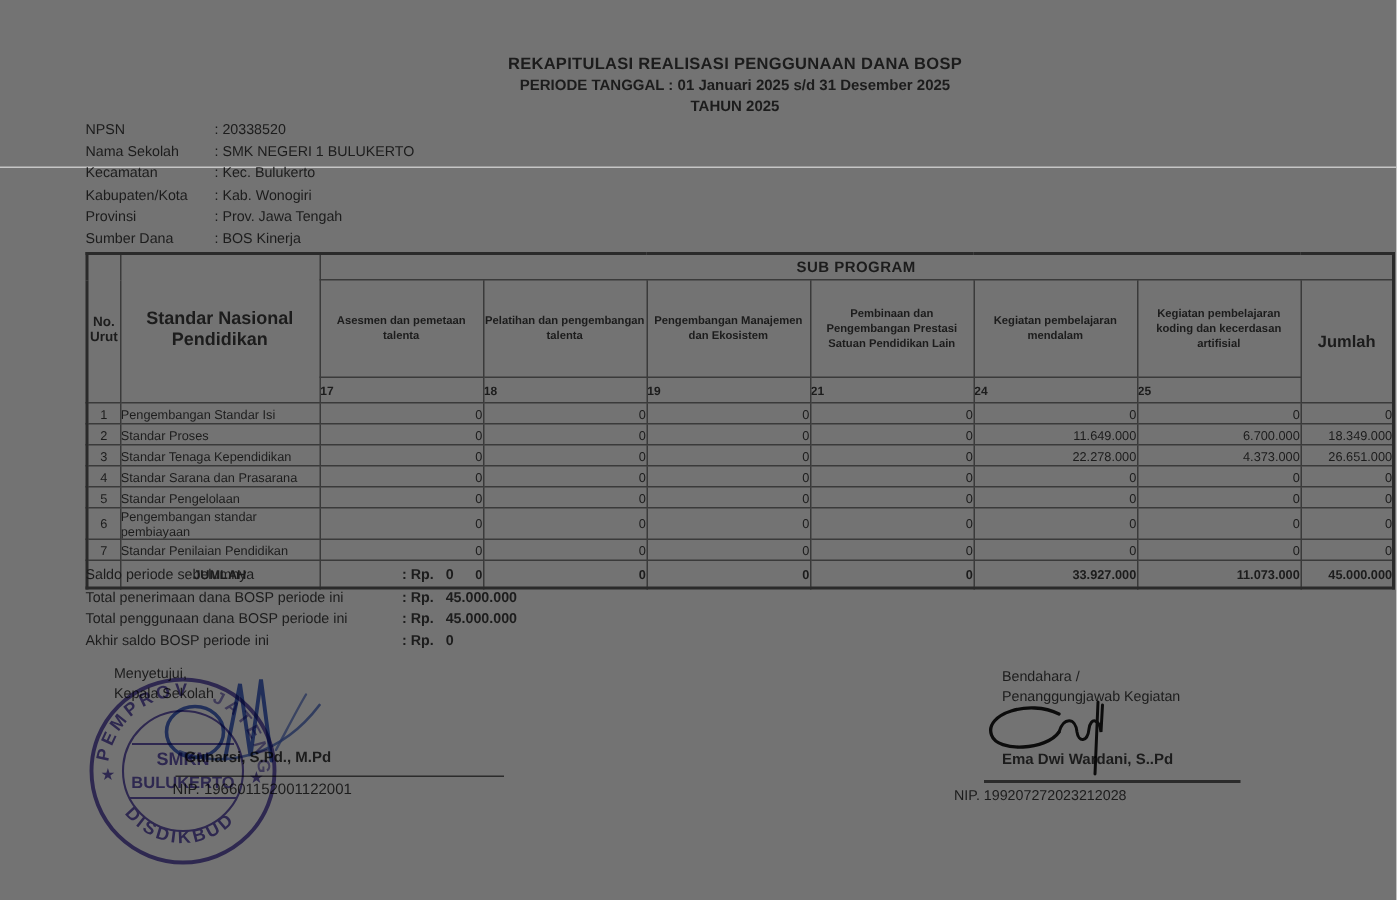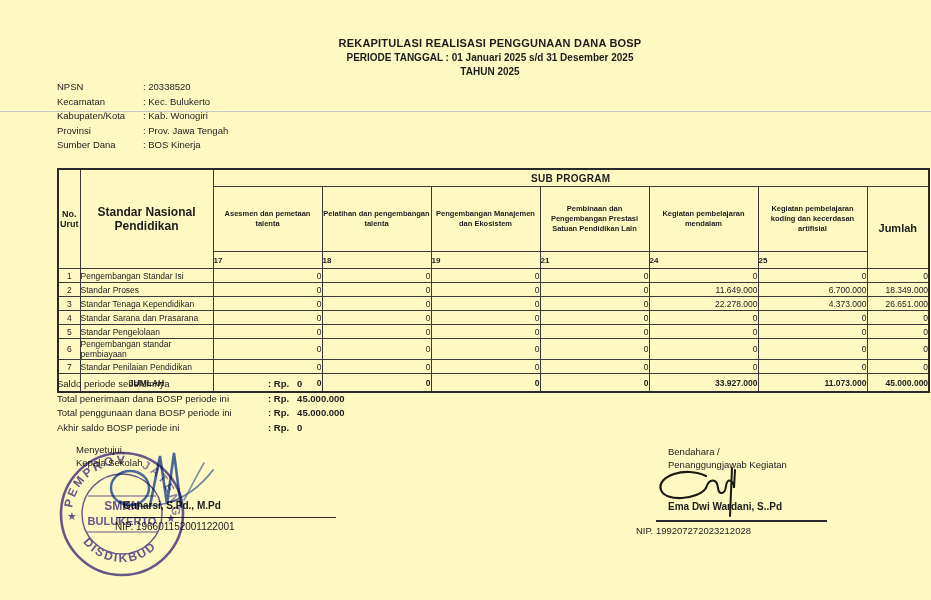--- a/index.html
+++ b/index.html
@@ -1,17 +1,17 @@
 <!DOCTYPE html>
 <html><head>
 <meta charset="utf-8">
 <style>
   html,body{margin:0;padding:0;background:#e9e9e9;}
   .page{
-    position:relative;width:931px;height:600px;background:#fef9c3;
+    position:relative;width:931px;height:600px;background:#737373;
     font-family:"Liberation Sans","DejaVu Sans",sans-serif;color:#1c1c1c;
     overflow:hidden;
   }
   
   .title-block{position:absolute;left:280px;top:37px;width:420px;text-align:center;}
   .title-1{font-size:11px;font-weight:bold;letter-spacing:.2px;}
   .title-2{font-size:10px;font-weight:bold;margin-top:3px;}
   .title-3{font-size:10px;font-weight:bold;margin-top:3px;}
   
   .hr-faint{position:absolute;left:0;top:111px;width:931px;height:1px;background:#c6c6c6;}
@@ -70,20 +70,23 @@
     <div class="title-1">REKAPITULASI REALISASI PENGGUNAAN DANA BOSP</div>
     <div class="title-2">PERIODE TANGGAL : 01 Januari 2025 s/d 31 Desember 2025</div>
     <div class="title-3">TAHUN 2025</div>
   </div>
 
   <div class="hr-faint"></div>
 
   <div class="info-block">
     <div class="info-row">
       <span class="info-label">NPSN</span><span class="info-value">: 20338520</span>
+    </div>
+    <div class="info-row">
+      <span class="info-label">Nama Sekolah</span><span class="info-value">: SMK NEGERI 1 BULUKERTO</span>
     </div>
     <div class="info-row">
       <span class="info-label">Kecamatan</span><span class="info-value">: Kec. Bulukerto</span>
     </div>
     <div class="info-row">
       <span class="info-label">Kabupaten/Kota</span><span class="info-value">: Kab. Wonogiri</span>
     </div>
     <div class="info-row">
       <span class="info-label">Provinsi</span><span class="info-value">: Prov. Jawa Tengah</span>
     </div>

